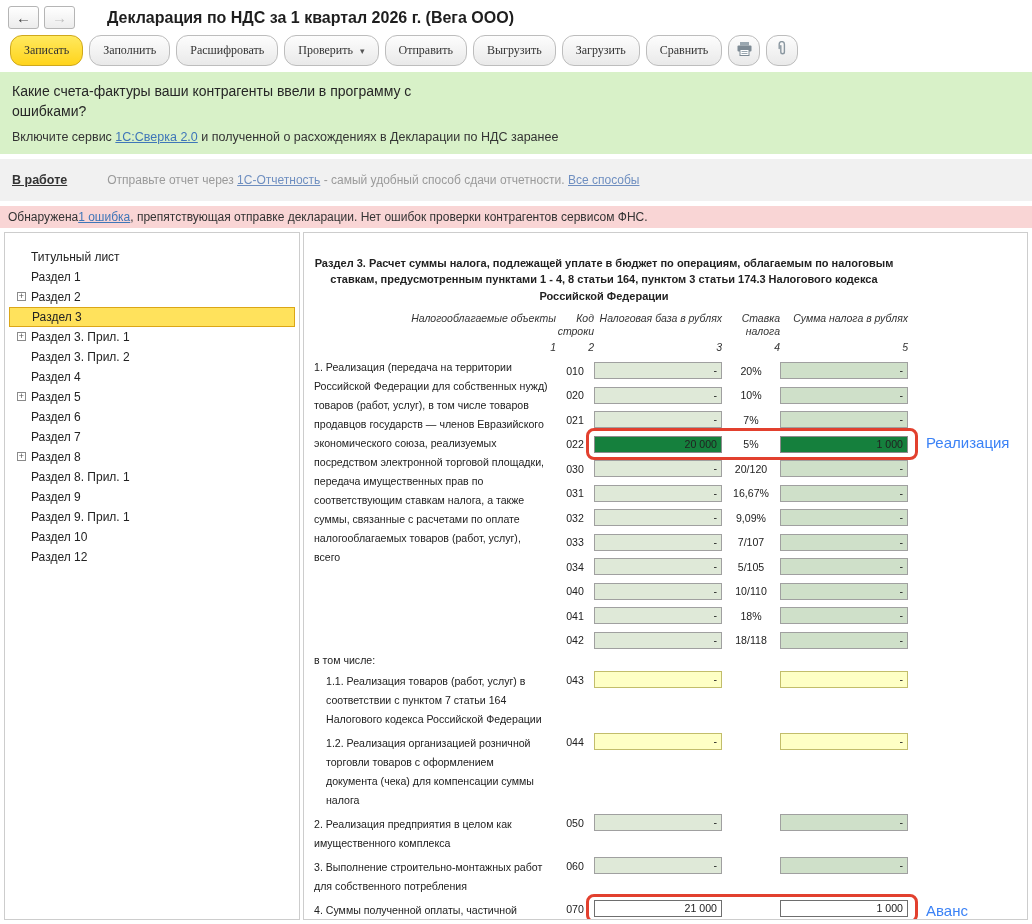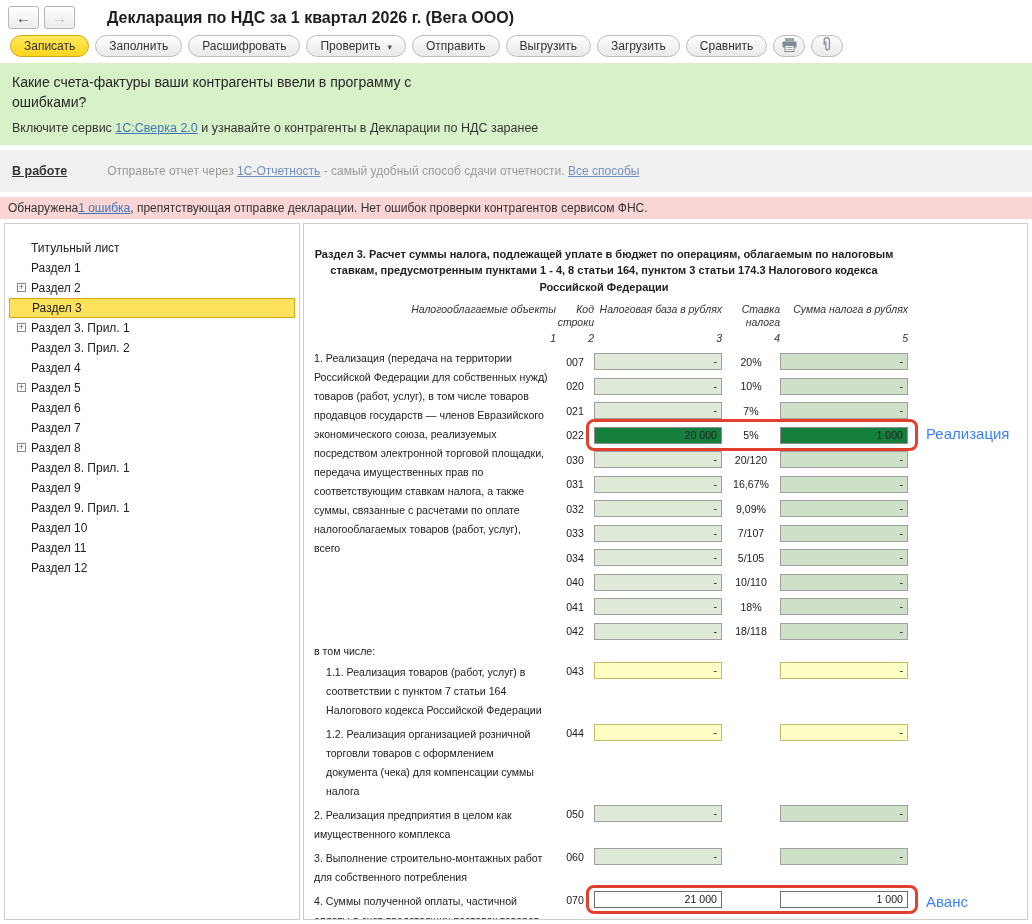--- a/index.html
+++ b/index.html
@@ -9,22 +9,22 @@
   
   .titlebar { display:flex; align-items:center; height:32px; padding:5px 8px 2px; flex:0 0 auto; }
   .navbtn { width:31px; height:23px; border:1px solid #b5b5b5; border-radius:3px;
             background:linear-gradient(#ffffff,#ececec); text-align:center; line-height:21px;
             font-size:15px; color:#444; margin-right:5px; cursor:pointer; }
   .navbtn.disabled { color:#c0c0c0; }
   .page-title { font-size:16px; font-weight:bold; color:#1e1e1e; margin-left:27px; white-space:nowrap; }
 
   
   .toolbar { display:flex; align-items:center; gap:6px; padding:3px 10px 6px; flex:0 0 auto; }
-  .tbtn { height:22px; padding:0 13px; border:1px solid #bdbdbd; border-radius:12px;
-          background:linear-gradient(#fdfdfd,#e9e9e9); font-family:Liberation Sans, sans-serif; font-size:12px;
+  .tbtn { height:31px; padding:0 13px; border:1px solid #bdbdbd; border-radius:12px;
+          background:linear-gradient(#fdfdfd,#e9e9e9); font-family:Liberation Serif, serif; font-size:12px;
           color:#333; cursor:pointer; white-space:nowrap; }
   .tbtn.primary { background:linear-gradient(#ffe95e,#ffd41c); border-color:#cfa81c; }
   .tbtn.iconbtn { width:32px; padding:0; display:inline-flex; align-items:center; justify-content:center; }
   .caret { font-size:9px; margin-left:7px; color:#555; }
 
   
   .banner { background:#d8f1c8; padding:9px 12px 10px; flex:0 0 auto; }
   .banner-q { font-size:14px; line-height:1.45; color:#262626; max-width:470px; }
   .banner-l { font-size:12.5px; margin-top:8px; color:#333; }
   a.lnk { color:#3f76b8; text-decoration:underline; cursor:pointer; }
@@ -123,21 +123,21 @@
     <span>
       <svg width="14" height="15" viewBox="0 0 14 15">
           <path d="M4.2 7.5 V3.2 a2.6 2.6 0 0 1 5.2 0 V11 a1.8 1.8 0 0 1 -3.6 0 V4.6" fill="none" stroke="#8a97a0" stroke-width="1.4" stroke-linecap="round"></path>
         </svg>
     </span>
   </button>
 </div>
 
 <div class="banner">
   <div class="banner-q">Какие счета-фактуры ваши контрагенты ввели в программу с ошибками?</div>
-  <div class="banner-l"><span>Включите сервис </span><a class="lnk">1С:Сверка 2.0</a><span> и узнавайте о контрагенты в Декларации по НДС заранее</span></div>
+  <div class="banner-l"><span>Включите сервис </span><a class="lnk">1С:Сверка 2.0</a><span> и полученной о расхождениях в Декларации по НДС заранее</span></div>
 </div>
 
 <div class="graybar">
   <span class="state-link">В работе</span>
   <span class="gray-text"><span>Отправьте отчет через </span><a class="lnk">1С-Отчетность</a><span> - самый удобный способ сдачи отчетности. </span><a class="lnk">Все способы</a></span>
 </div>
 
 <div class="pinkbar">
   <span>Обнаружена </span>
     <a class="lnk">1 ошибка</a>
@@ -188,23 +188,20 @@
         <span>Раздел 8. Прил. 1</span>
       </div>
     <div class="side-item plain">
         <span>Раздел 9</span>
       </div>
     <div class="side-item plain">
         <span>Раздел 9. Прил. 1</span>
       </div>
     <div class="side-item plain">
         <span>Раздел 10</span>
-      </div>
-    <div class="side-item plain">
-        <span>Раздел 11</span>
       </div>
     <div class="side-item plain">
         <span>Раздел 12</span>
       </div>
   </div>
 
   <div class="formpanel">
     <div class="sheet">
 
       <div class="sheet-title">Раздел 3. Расчет суммы налога, подлежащей уплате в бюджет по операциям, облагаемым по налоговым ставкам, предусмотренным пунктами 1 - 4, 8 статьи 164, пунктом 3 статьи 174.3 Налогового кодекса Российской Федерации</div>
@@ -222,21 +219,21 @@
         <div class="hc base">3</div>
         <div class="hc rate">4</div>
         <div class="hc sum">5</div>
       </div>
 
       <div class="main-row">
         <div class="rowlabel">1. Реализация (передача на территории Российской Федерации для собственных нужд) товаров (работ, услуг), в том числе товаров продавцов государств — членов Евразийского экономического союза, реализуемых посредством электронной торговой площадки, передача имущественных прав по соответствующим ставкам налога, а также суммы, связанные с расчетами по оплате налогооблагаемых товаров (работ, услуг), всего</div>
         <div class="fstack">
 
           <div class="fline">
-            <div class="c code">007</div>
+            <div class="c code">010</div>
             <div class="c base">
                 <div class="fld f-base">-</div>
               </div>
             <div class="c rate">20%</div>
             <div class="c sum">
                 <div class="fld f-sum">-</div>
               </div>
           </div>
 
           <div class="fline">

